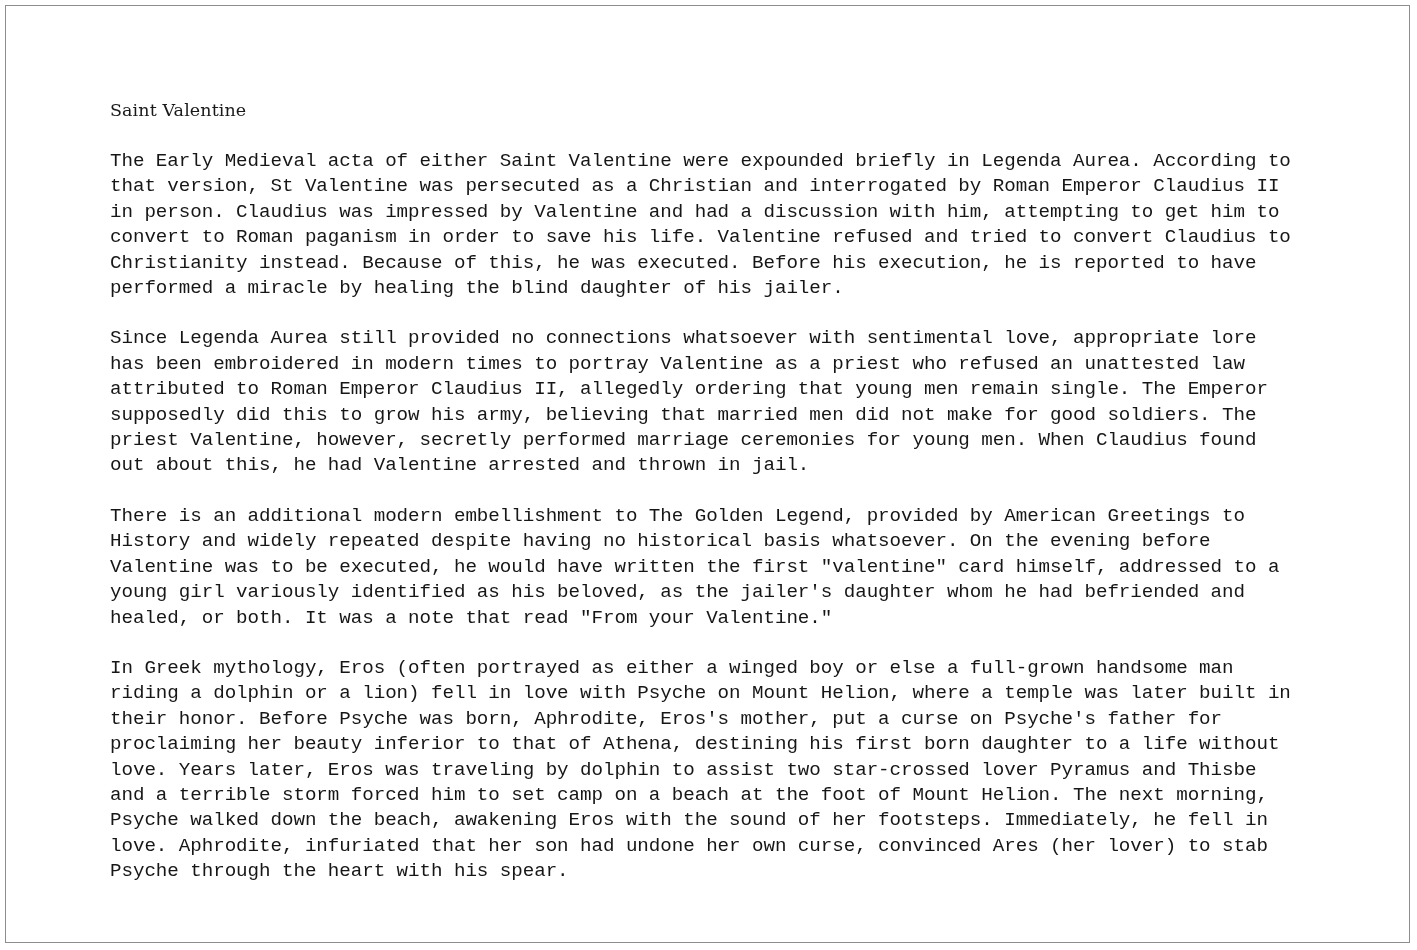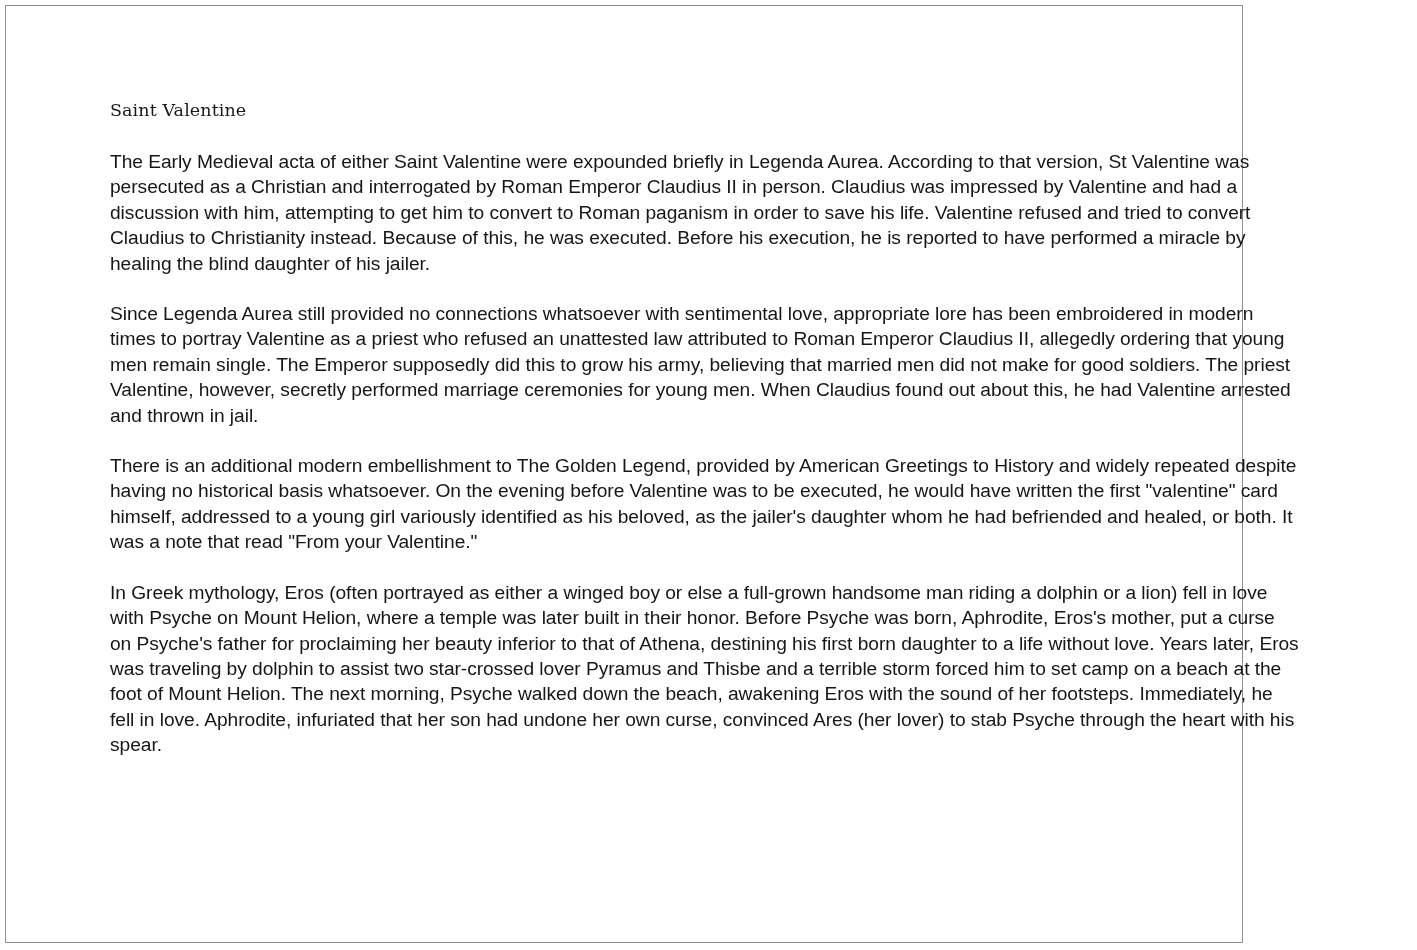--- a/index.html
+++ b/index.html
@@ -12,21 +12,21 @@
     width: 1417px;
     height: 950px;
     overflow: hidden;
     font-family: "DejaVu Serif", "Liberation Serif", serif;
   }
 
   #page-frame {
     position: absolute;
     left: 5px;
     top: 5px;
-    width: 1238px;
+    width: 1405px;
     height: 938px;
     background: #ffffff;
     border: 1px solid #8d8d8d;
     box-sizing: border-box;
   }
 
   #doc-body {
     position: absolute;
     left: 104px;
     top: 92px;
@@ -37,21 +37,21 @@
     font-family: "DejaVu Serif", "Liberation Serif", serif;
     font-size: 17.5px;
     line-height: 25px;
     color: #1a1a1a;
     letter-spacing: 0.1px;
     margin: 0 0 26px 0;
     font-weight: 400;
   }
 
   .doc-para {
-    font-family: Liberation Sans, sans-serif;
+    font-family: Liberation Mono, monospace;
     font-size: 19.2px;
     line-height: 25.4px;
     color: #161616;
     margin: 0 0 25px 0;
     font-weight: 400;
     letter-spacing: -0.05px;
     text-align: left;
     word-spacing: 0px;
     white-space: normal;
   }

